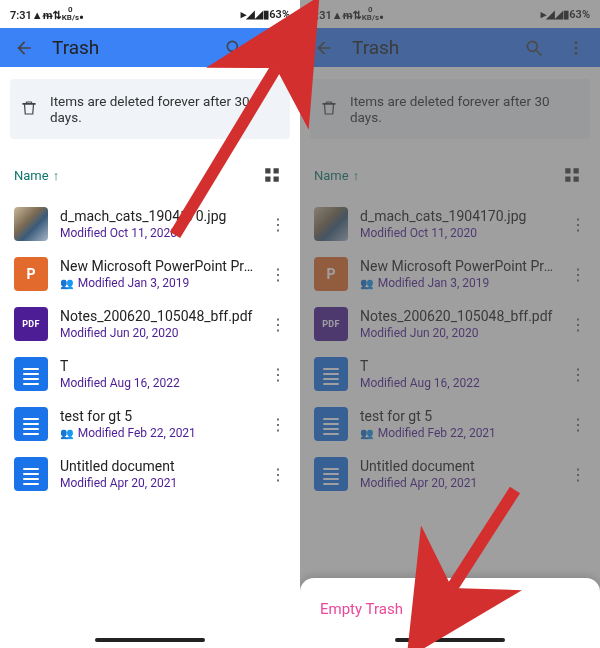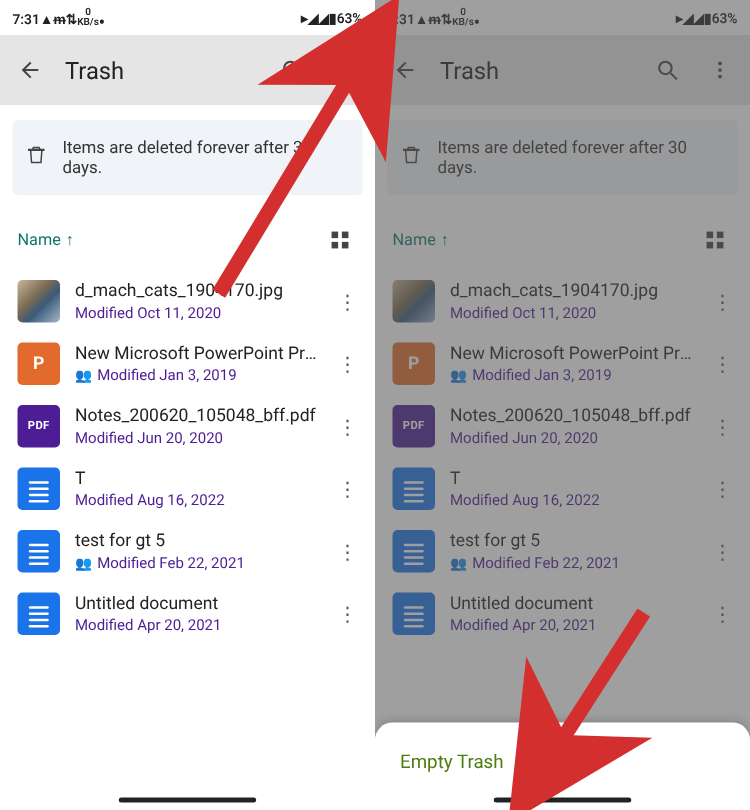--- a/index.html
+++ b/index.html
@@ -24,22 +24,22 @@
   .status {
     height: 28px; display:flex; align-items:center; justify-content:space-between;
     padding: 0 10px; font-size:11px; font-weight:600; color:#222;
   }
   .status .left, .status .right { display:flex; align-items:flex-end; gap:0;}
   .status .glyph { font-size:11px; }
   .status .kbs { display:flex; flex-direction:column; align-items:center; line-height:8px; font-size:8px;}
   .status .dot { font-size:14px; line-height:8px;}
   
   .appbar {
-    background:#e5e5e5;
-    height:56px; display:flex; align-items:center; padding:0 10px;
+    background:#3b82f6;
+    height:39px; display:flex; align-items:center; padding:0 10px;
     gap:14px;
   }
   .appbar .title { font-size:19px; color:#222; flex:1;}
   .iconbtn { width:28px; height:28px; display:flex; align-items:center; justify-content:center; color:#444;}
   
   .banner {
     background:#f0f3f7; margin:12px 10px 0 10px; border-radius:4px;
     padding:14px 10px; display:flex; align-items:center; gap:12px;
     font-size:13.5px; color:#333;
   }
@@ -77,21 +77,21 @@
   .navbar { position:absolute; bottom:6px; left:50%; transform:translateX(-50%);
     width:110px; height:4px; border-radius:3px; background:#222;}
   
   .sheet {
     position:absolute; left:0; right:0; bottom:0;
     background:#fff; border-radius:14px 14px 0 0;
     padding:22px 20px 30px 20px;
     z-index:10;
     box-shadow:0 -2px 8px rgba(0,0,0,0.15);
   }
-  .sheet .opt { font-size:15px; color:#4d7c0f;}
+  .sheet .opt { font-size:15px; color:#ec4899;}
   
   .arrows { position:absolute; inset:0; pointer-events:none; z-index:50;}
   svg.icon { display:block;}
 </style>
 </head>
 <body>
 
 <div class="split">
 
   <div class="pane left">

